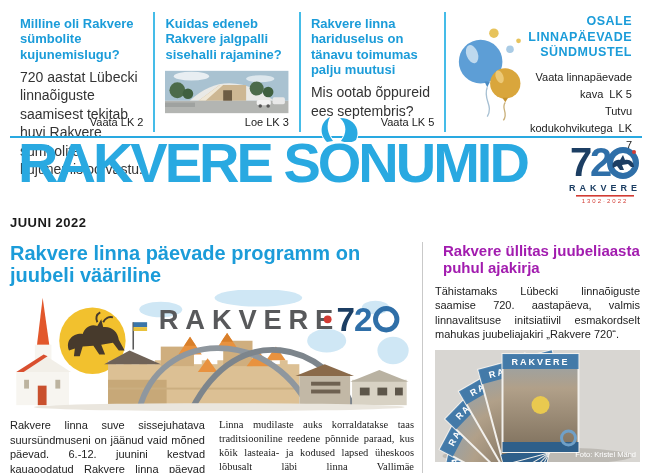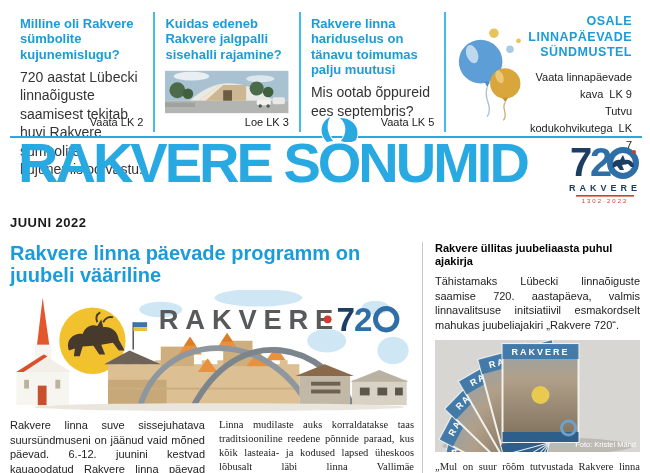--- a/index.html
+++ b/index.html
@@ -33,21 +33,21 @@
   
   .main{display:flex;margin:14px 10px 0 10px;}
   .main-left{width:412px;flex:none;padding-right:8px;box-sizing:border-box;}
   .main-right{flex:1;border-left:1px solid #c9c9c9;padding-left:12px;min-width:0;}
   .headline{color:#1b9cd9;font-weight:bold;font-size:20px;line-height:1.1;margin:0 0 4px 0;}
   .illu{width:100%;height:122px;display:block;}
   .cols{display:flex;gap:14px;margin-top:6px;}
   .col{width:50%;box-sizing:border-box;text-align:justify;}
   .col1{font-size:11px;line-height:1.34;color:#222;}
   .col2{font-family:"Liberation Serif",serif;font-size:10.5px;line-height:1.33;color:#222;}
-  .side-head{font-size:11px;font-weight:bold;color:#000000;line-height:1.15;margin:0 0 7px 0;}
+  .side-head{font-size:15px;font-weight:bold;color:#a21caf;line-height:1.15;margin:0 0 7px 8px;}
   .side-lead{font-size:11px;line-height:1.32;text-align:justify;color:#222;margin:0 0 8px 0;}
   .photo{position:relative;width:100%;height:112px;background:#d8d6d2;overflow:hidden;}
   .credit{position:absolute;right:4px;bottom:3px;color:#fff;font-size:7.5px;}
   .side-body{font-family:"Liberation Serif",serif;font-size:10.5px;line-height:1.32;
     text-align:justify;color:#222;margin-top:8px;}
 </style>
 </head>
 <body>
 
 <div class="teasers">
@@ -100,21 +100,21 @@
         <circle cx="52" cy="63" r="16" fill="#d9a63c"></circle>
         <ellipse cx="46" cy="56" rx="4" ry="7" fill="#ecc977" transform="rotate(-20 46 56)"></ellipse>
         <polygon points="49,78 55,78 52,83" fill="#c3912e"></polygon>
         <path d="M33,67 C28,80 40,86 33,98" fill="none" stroke="#a6bfd2" stroke-width="1.4"></path>
         <path d="M52,83 C47,90 56,94 50,102" fill="none" stroke="#c9b07a" stroke-width="1.4"></path>
       </svg>
       <div class="promo-right">
         <div class="promo-blue">OSALE LINNAPÄEVADE SÜNDMUSTEL</div>
         <div class="promo-links">
           <div>
-            <span>Vaata linnapäevade kava</span><span class="pg">LK 9</span>
+            <span>Vaata linnapäevade kava</span><span class="pg">LK 5</span>
           </div>
           <div>
             <span>Tutvu kodukohvikutega</span><span class="pg">LK 7</span>
           </div>
         </div>
       </div>
     </div>
   </div>
 </div>
 

